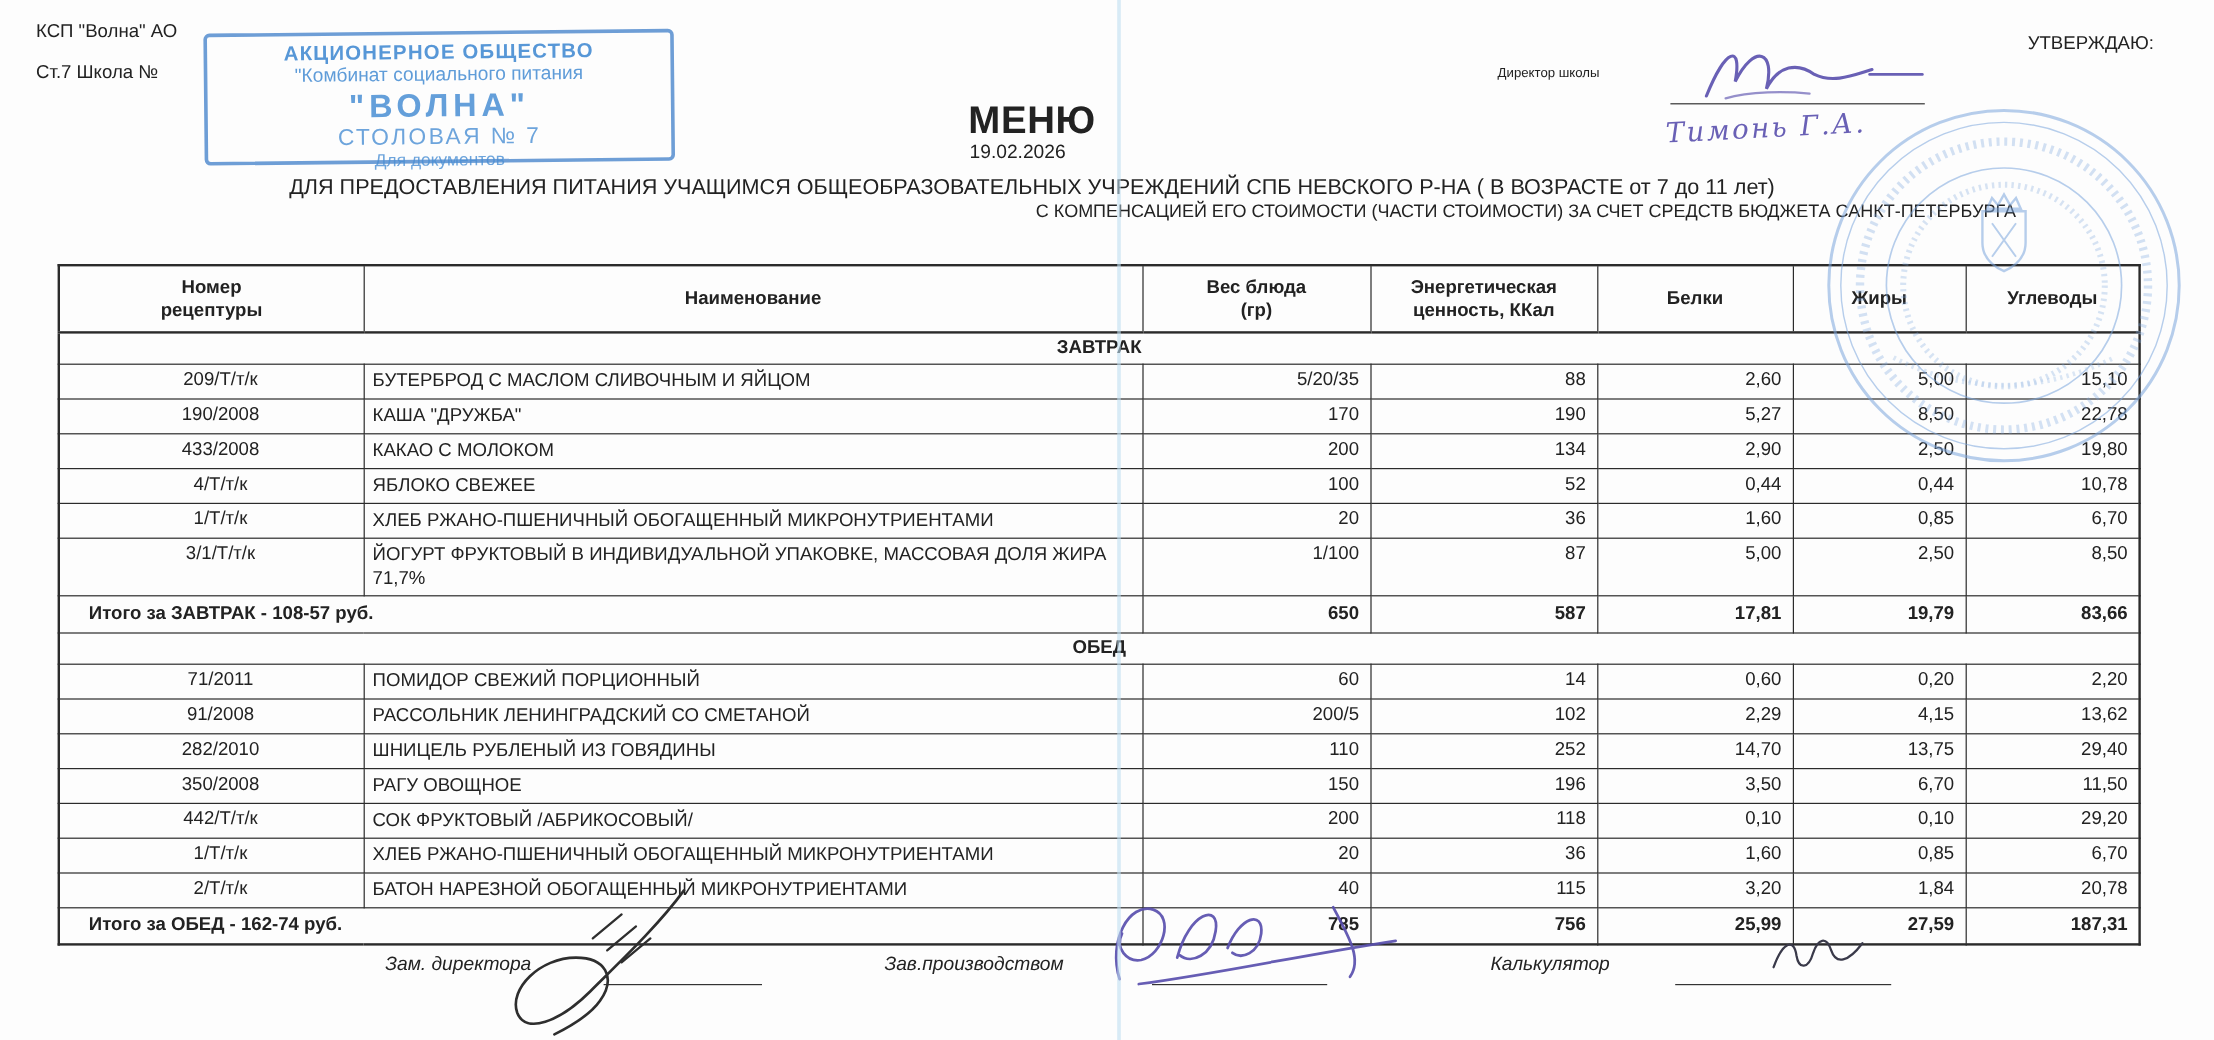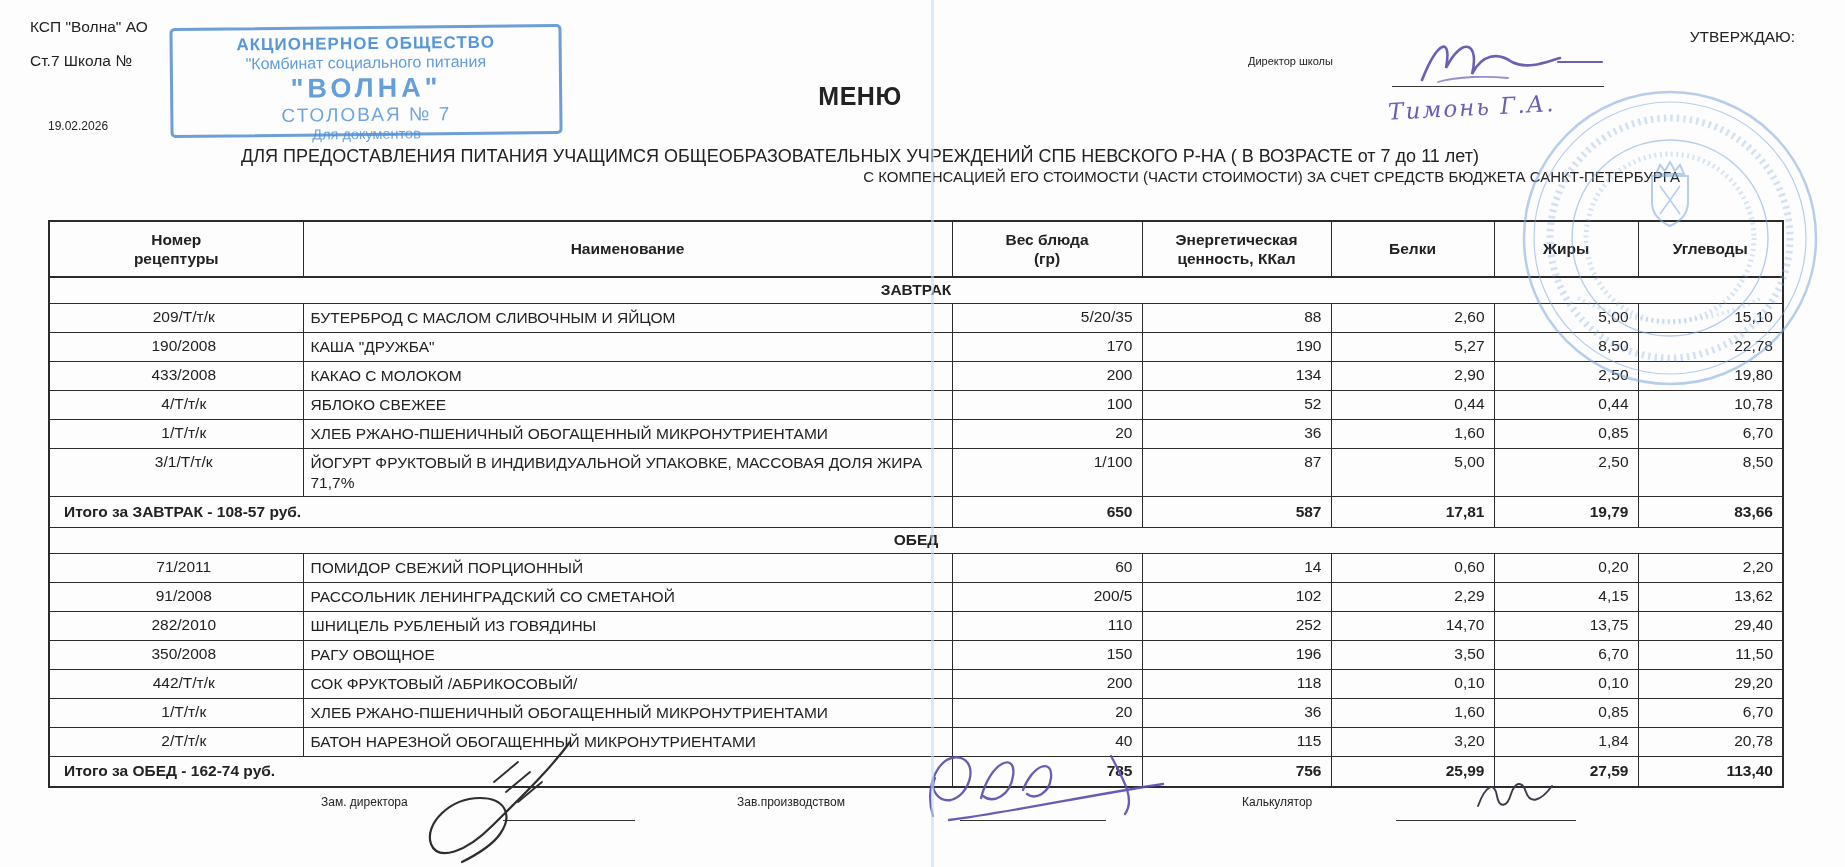--- a/index.html
+++ b/index.html
@@ -32,47 +32,47 @@
   
   .approve{left:1585px;top:28px;width:210px;text-align:right;font-size:15.5px;}
   .director{left:1248px;top:55px;font-size:11px;}
   .director-line{left:1392px;top:86px;width:212px;border-bottom:1.5px solid #333;height:0;}
   .director-name{
     left:1388px;top:92px;width:260px;font-family:"DejaVu Serif", serif;font-style:italic;
     font-size:23px;color:var(--ink,#5a50ae);transform:rotate(-3deg);letter-spacing:2px;opacity:.9;
   }
 
   
-  .title{left:40px;top:82px;width:1640px;text-align:center;font-size:25px;font-weight:bold;letter-spacing:.5px;}
-  .date{left:48px;top:119px;width:1640px;text-align:left;font-size:12px;}
+  .title{left:40px;top:82px;width:1640px;text-align:center;font-size:32px;font-weight:bold;letter-spacing:.5px;}
+  .date{left:28px;top:119px;width:1640px;text-align:center;font-size:16px;}
   .sub1{left:40px;top:146px;width:1640px;text-align:center;font-size:18px;}
   .sub2{left:40px;top:168px;width:1640px;text-align:right;font-size:15px;}
 
   
   table.menu{position:absolute;left:48px;top:220px;width:1734px;border-collapse:collapse;border:2px solid #2b2b2b;table-layout:fixed;background:transparent;}
   table.menu th, table.menu td{border:1px solid #2b2b2b;font-size:15.5px;}
   table.menu thead tr{height:56px;}
   table.menu th{font-weight:bold;text-align:center;vertical-align:middle;white-space:pre-line;border-bottom:2px solid #2b2b2b;line-height:1.25;}
   .r-band{height:26px;}
   .r-band td{text-align:center;font-weight:bold;vertical-align:middle;border-bottom:2px solid #2b2b2b;}
   .r-item{height:29px;}
   .r-item.tall{height:48px;margin-top:23px;}
   .r-item td{vertical-align:top;padding-top:4px;}
   .c-num{text-align:center;padding-left:16px;}
   .c-name{text-align:left;padding-left:7px;padding-right:8px;line-height:1.3;}
   .c-val{text-align:right;padding-right:9px;}
   .r-total{height:31px;}
   .r-total td{border-top:2px solid #2b2b2b;vertical-align:middle;font-weight:bold;}
-  .total-label{text-align:left;padding-left:14px;}
+  .total-label{text-align:left;padding-left:24px;}
 
   
   .round-stamp{left:1518px;top:88px;width:304px;height:304px;pointer-events:none;z-index:6;}
 
   
-  .f-label{font-size:12px;}
+  .f-label{font-size:16px;font-style:italic;}
   .lbl-deputy{left:321px;top:795px;}
   .lbl-prod{left:737px;top:795px;}
   .lbl-calc{left:1242px;top:795px;}
   .line-deputy{left:503px;top:820px;width:132px;border-bottom:1.5px solid #333;height:0;}
   .line-prod{left:960px;top:820px;width:146px;border-bottom:1.5px solid #333;height:0;}
   .line-calc{left:1396px;top:820px;width:180px;border-bottom:1.5px solid #333;height:0;}
   .sig{pointer-events:none;z-index:8;}
 </style>
 </head>
 <body>
@@ -278,21 +278,21 @@
           <td class="c-val" data-name="protein">3,20</td>
           <td class="c-val" data-name="fat">1,84</td>
           <td class="c-val" data-name="carbs">20,78</td>
         </tr>
         <tr class="r-total" data-name="total-row">
           <td colspan="2" class="total-label" data-name="total-label">Итого за ОБЕД - 162-74 руб.</td>
           <td class="c-val" data-name="weight-total">785</td>
           <td class="c-val" data-name="energy-kcal-total">756</td>
           <td class="c-val" data-name="protein-total">25,99</td>
           <td class="c-val" data-name="fat-total">27,59</td>
-          <td class="c-val" data-name="carbs-total">113,40</td>
+          <td class="c-val" data-name="carbs-total">187,31</td>
         </tr>
       </tbody>
   </table>
 
   <div class="abs f-label lbl-deputy" data-name="deputy-director-label">Зам. директора</div>
   <div class="abs f-label lbl-prod" data-name="production-manager-label">Зав.производством</div>
   <div class="abs f-label lbl-calc" data-name="calculator-label">Калькулятор</div>
   <div class="abs line-deputy" data-name="deputy-signature-line"></div>
   <div class="abs line-prod" data-name="production-signature-line"></div>
   <div class="abs line-calc" data-name="calculator-signature-line"></div>

